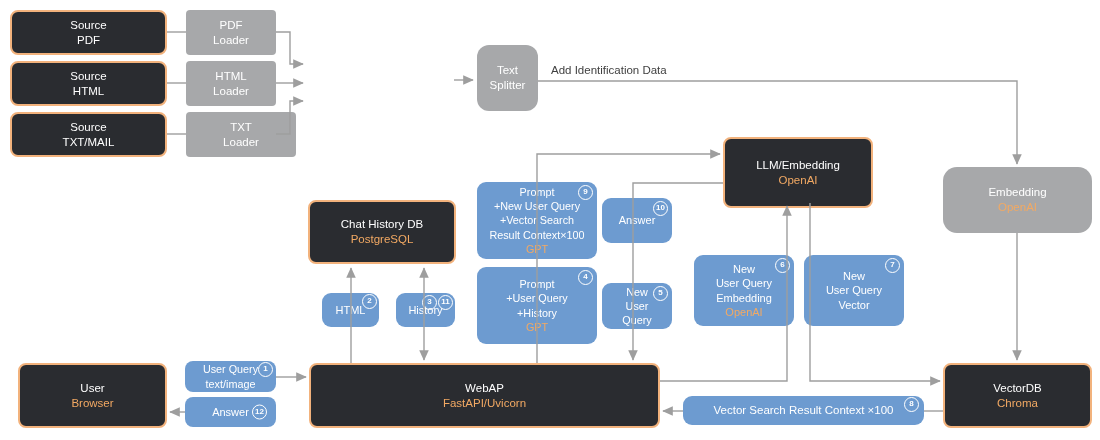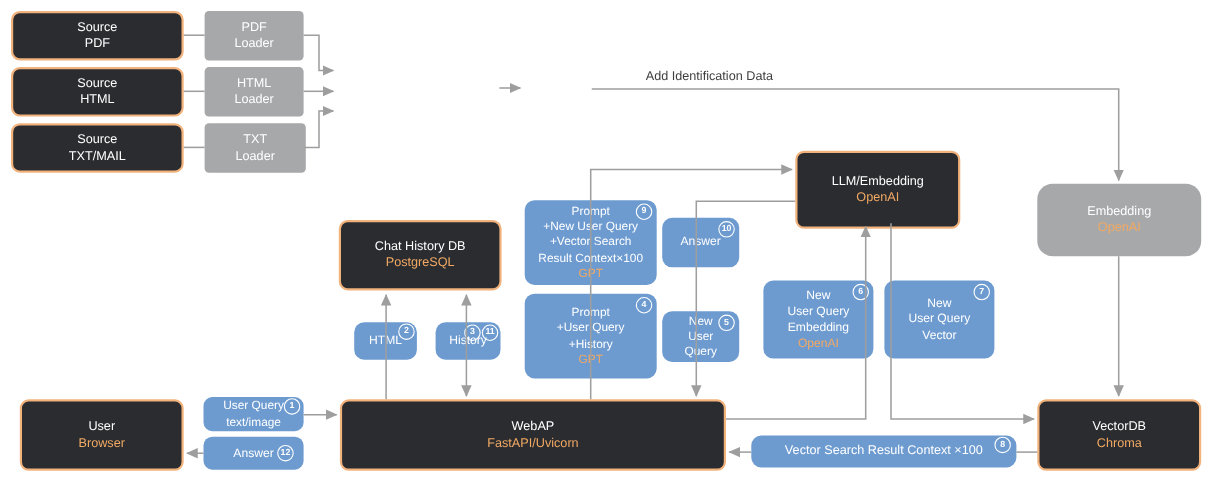--- a/index.html
+++ b/index.html
@@ -30,31 +30,31 @@
   .badge{
     position:absolute;top:3px;right:4px;width:13px;height:13px;
     border:1px solid #fff;border-radius:50%;
     font-size:8px;line-height:12.5px;color:#fff;text-align:center;font-weight:bold;
   }
   .badge.mid{top:50%;transform:translateY(-50%);right:9px;}
   .badges{position:absolute;top:2px;right:2px;display:flex;gap:1px;}
   .badges .badge{position:static;}
   .tight{font-size:10.8px;line-height:1.32;}
   .label{
-    position:absolute;font-size:11.5px;color:#3f3f3f;z-index:3;white-space:nowrap;margin-left:36px;
+    position:absolute;font-size:11.5px;color:#3f3f3f;z-index:3;white-space:nowrap;
   }
   .wires{position:absolute;left:0;top:0;z-index:5;pointer-events:none;}
 
   
   #n-src-pdf{left:10px;top:10px;width:157px;height:45px;}
   #n-src-html{left:10px;top:61px;width:157px;height:45px;}
   #n-src-txt{left:10px;top:112px;width:157px;height:45px;}
   #n-pdf-loader{left:186px;top:10px;width:90px;height:45px;}
   #n-html-loader{left:186px;top:61px;width:90px;height:45px;}
-  #n-txt-loader{left:186px;top:112px;width:92px;height:45px;}
+  #n-txt-loader{left:186px;top:112px;width:110px;height:45px;}
   #n-text-data{left:306px;top:45px;width:148px;height:70px;}
   #n-text-splitter{left:477px;top:45px;width:61px;height:66px;border-radius:12px;}
   #n-embedding{left:943px;top:167px;width:149px;height:66px;border-radius:14px;}
   #n-llm{left:723px;top:137px;width:150px;height:71px;}
   #n-chatdb{left:308px;top:200px;width:148px;height:64px;}
   #n-prompt9{left:477px;top:182px;width:120px;height:77px;}
   #n-answer10{left:602px;top:198px;width:70px;height:45px;}
   #n-prompt4{left:477px;top:267px;width:120px;height:77px;}
   #n-nuq5{left:602px;top:283px;width:70px;height:46px;}
   #n-nuqe6{left:694px;top:255px;width:100px;height:71px;}
@@ -122,20 +122,24 @@
   </div>
   <div class="node gray" id="n-html-loader">
     <div>HTML</div>
     <div>Loader</div>
   </div>
   <div class="node gray" id="n-txt-loader">
     <div>TXT</div>
     <div>Loader</div>
   </div>
 
+  <div class="node gray" id="n-text-splitter">
+    <div>Text</div>
+    <div>Splitter</div>
+  </div>
 
   <div class="label" id="lbl-add">Add Identification Data</div>
 
   <div class="node gray" id="n-embedding">
     <div>Embedding</div>
     <div class="sub">OpenAI</div>
   </div>
   <div class="node dark" id="n-llm">
     <div>LLM/Embedding</div>
     <div class="sub">OpenAI</div>

